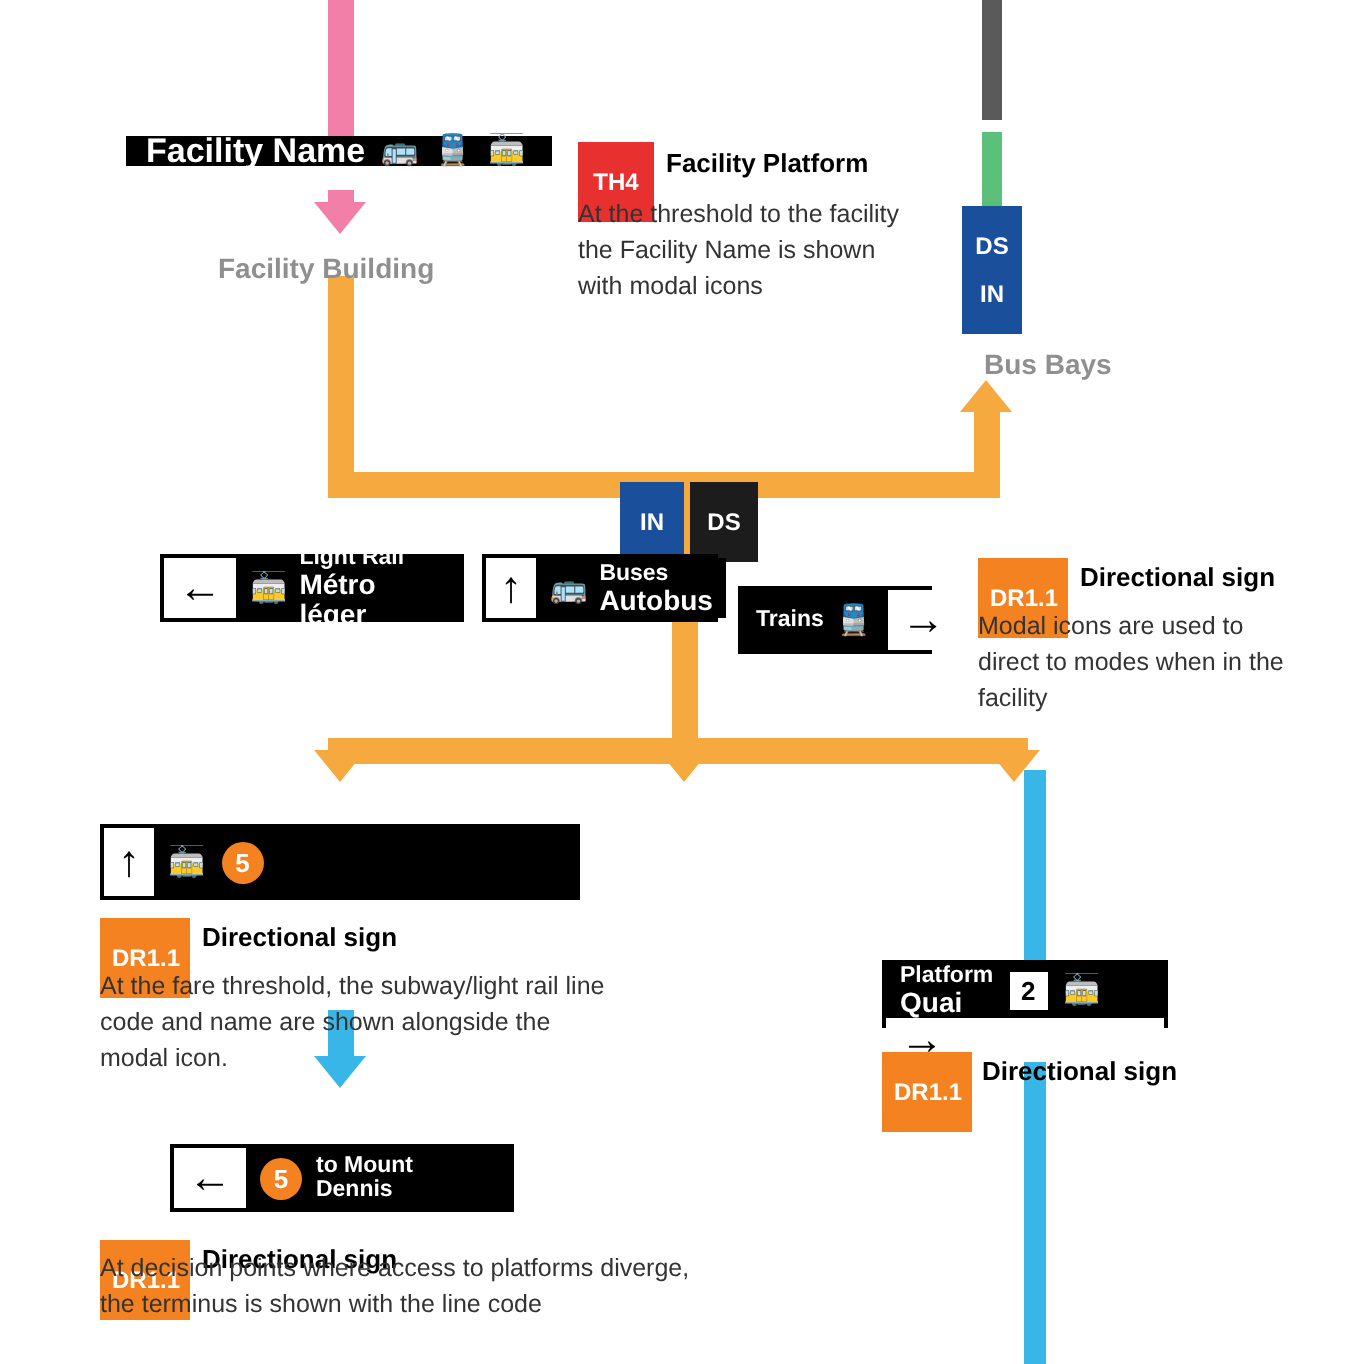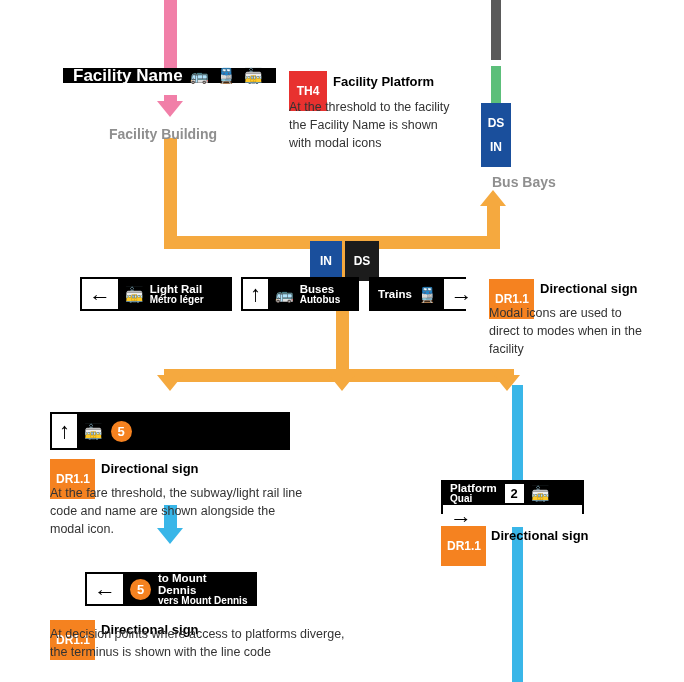--- a/index.html
+++ b/index.html
@@ -86,21 +86,21 @@
     padding: 0 7px;
   }
 
   .bilingual {
     display: flex;
     flex-direction: column;
     justify-content: center;
     line-height: 1.05;
   }
   .bilingual .l1 { font-size: 11.5px; font-weight: bold; }
-  .bilingual .l2 { font-size: 10px; font-weight: bold; }
+  .bilingual .l2 { font-size: 14px; font-weight: bold; }
 
   .arrow-glyph {
     font-size: 22px;
     line-height: 1;
     font-weight: bold;
   }
 
   
   .micon {
     display: inline-block;
@@ -241,21 +241,21 @@
     </div>
     <div class="blk" style="flex:1;">
       <span class="micon">🚌</span>
       <span class="bilingual">
         <span class="l1">Buses</span>
         <span class="l2">Autobus</span>
       </span>
     </div>
   </div>
 
-  <div class="sign-white" style="left:369px; top:277px; width:97px; height:34px;">
+  <div class="sign-white" style="left:369px; top:293px; width:97px; height:34px;">
     <div class="blk" style="flex:1;">
       <span class="bilingual">
         <span class="l1">Trains</span>
       </span>
       <span class="micon">🚆</span>
     </div>
     <div class="wht">
       <span class="arrow-glyph">→</span>
     </div>
   </div>
@@ -296,21 +296,20 @@
   <div class="callout-title" style="left:491px; top:528px;">Directional sign</div>
 
   <div class="sign-white" style="left:85px; top:572px; width:172px; height:34px;">
     <div class="wht">
       <span class="arrow-glyph">←</span>
     </div>
     <div class="blk" style="flex:1; gap:7px;">
       <span class="bullet">5</span>
       <span class="bilingual">
         <span class="l1">to Mount Dennis</span>
-        <span class="l2">vers Mount Dennis</span>
       </span>
     </div>
   </div>
 
   <div class="chip chip-orange" style="left:50px; top:620px; width:45px;">DR1.1</div>
   <div class="callout-title" style="left:101px; top:622px;">Directional sign</div>
   <div class="callout-body" style="left:50px; top:625px; width:300px;">At decision points where access to platforms diverge, the terminus is shown with the line code</div>
 
 </div>
 

